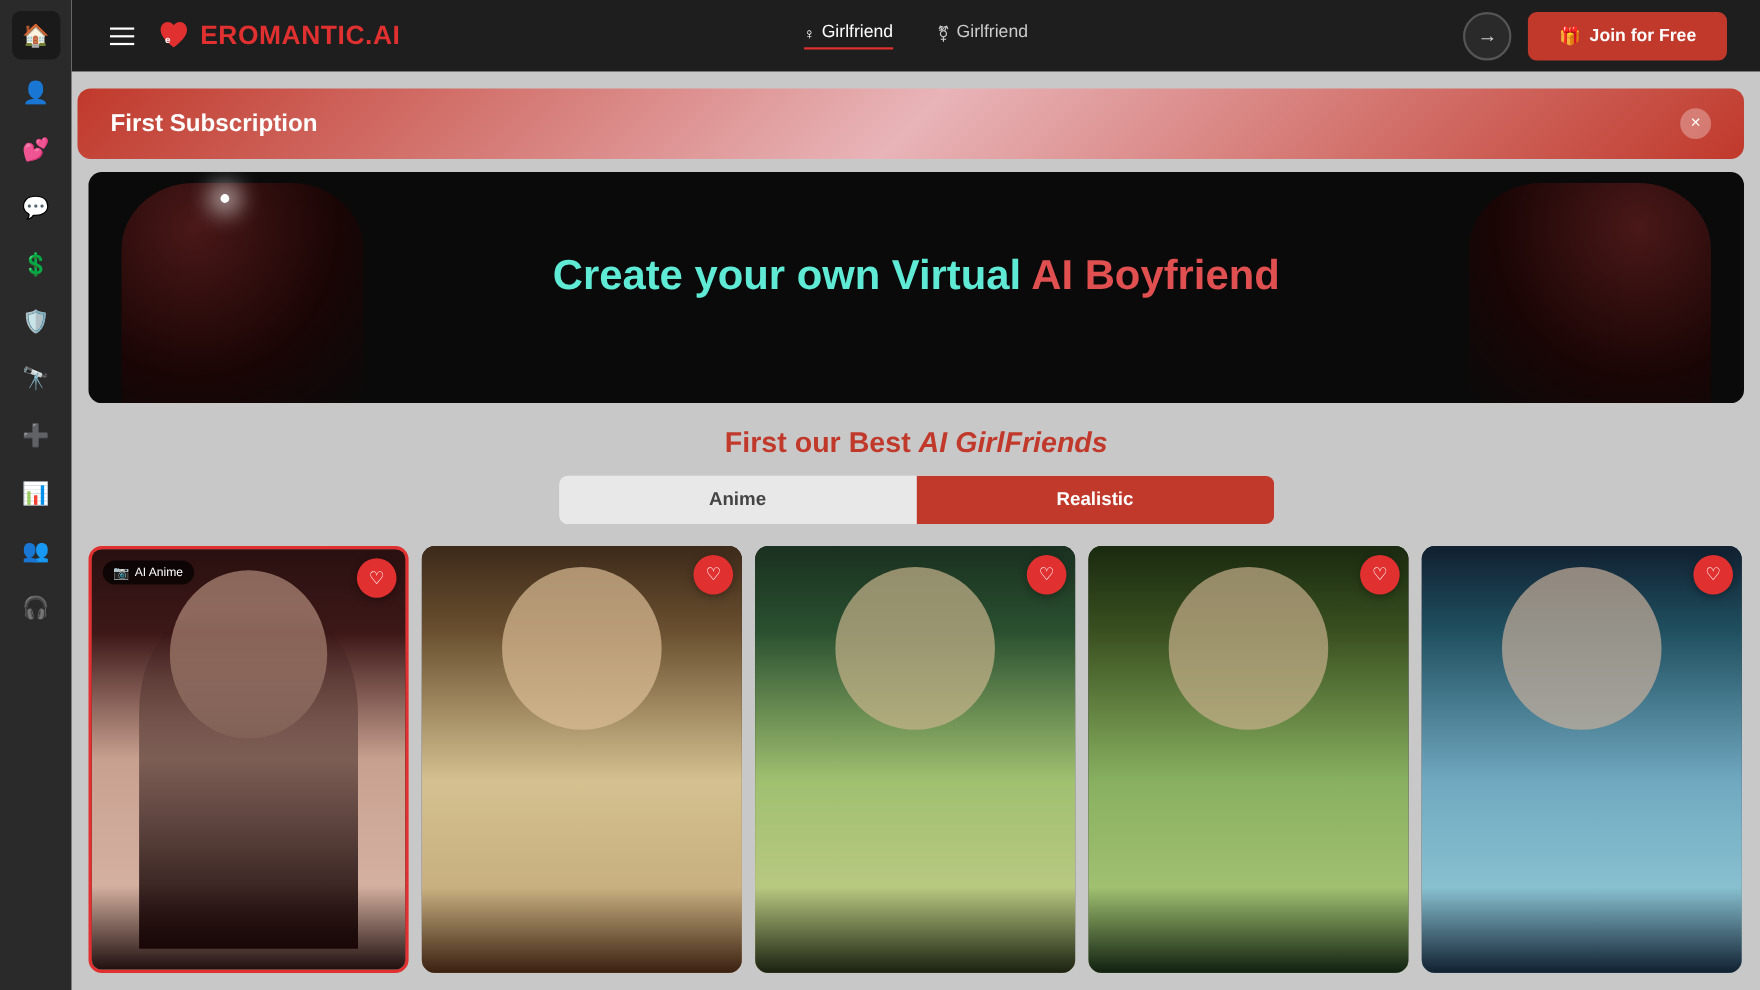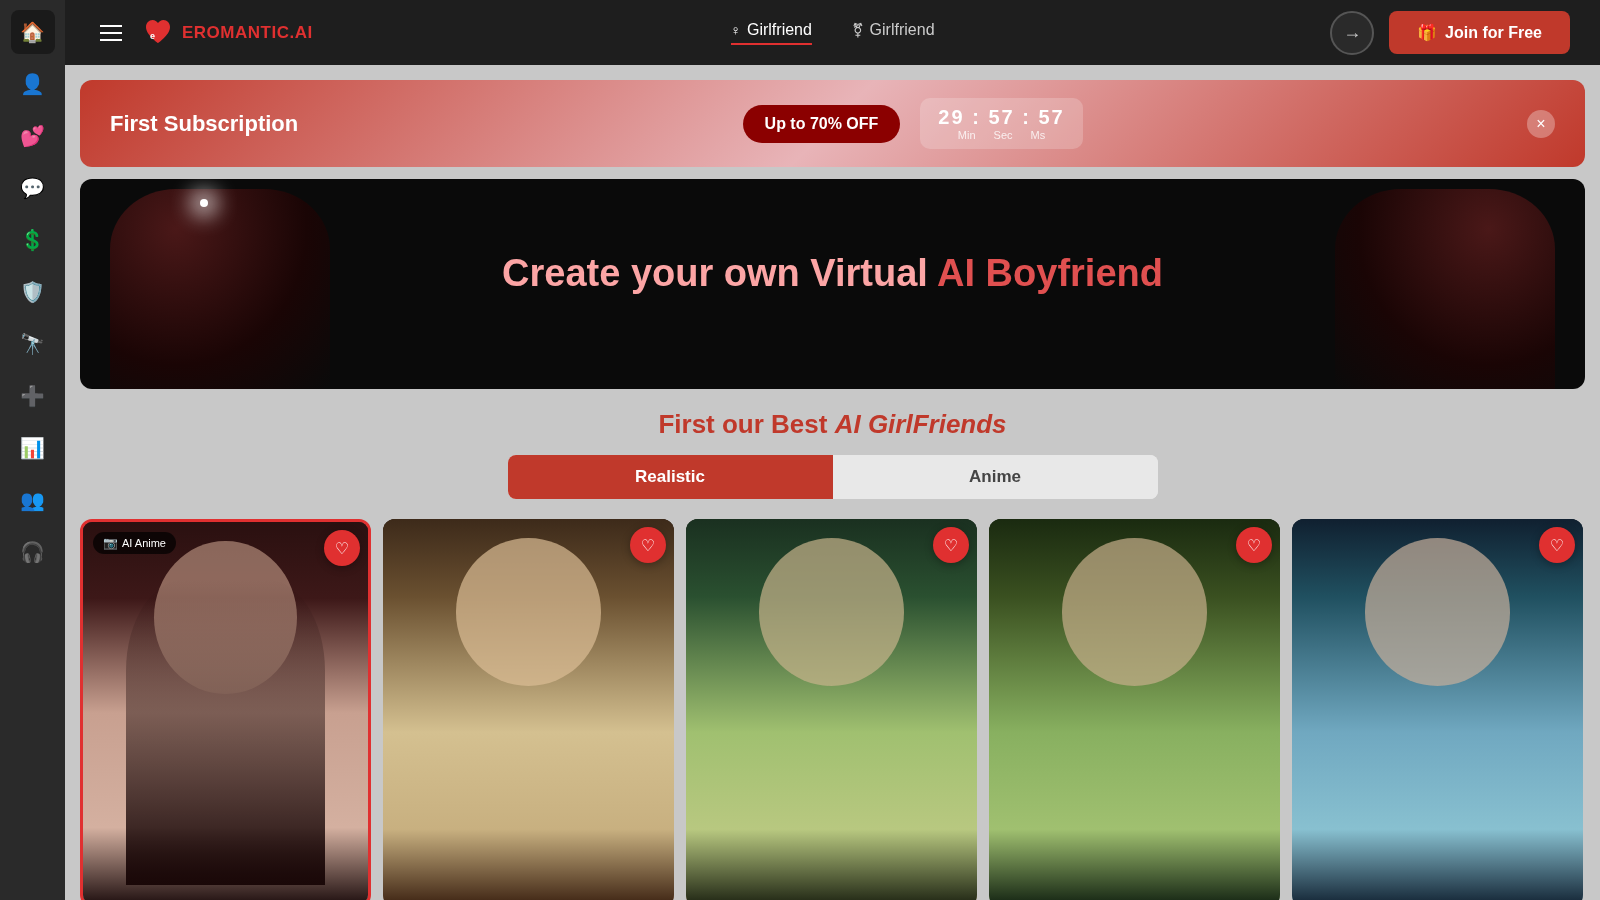--- a/index.html
+++ b/index.html
@@ -77,21 +77,21 @@
       display: block;
     }
     .logo {
       display: flex;
       align-items: center;
       gap: 8px;
       cursor: pointer;
     }
     .logo-text {
       color: #fff;
-      font-size: 17px;
+      font-size: 24px;
       font-weight: 700;
       letter-spacing: 0.5px;
     }
     .logo-text span {
       color: #e03030;
     }
 
     .navbar-nav {
       display: flex;
       align-items: center;
@@ -155,21 +155,21 @@
     .page-body {
       flex: 1;
       overflow-y: auto;
       padding: 0;
       background: #c8c8c8;
     }
 
     
     .promo-banner {
       background: linear-gradient(135deg, #c0392b 0%, #e8b4b8 50%, #c0392b 100%);
-      margin: 15px 15px 0 15px;
+      margin: 15px 15px 0 5px;
       border-radius: 12px;
       padding: 18px 30px;
       display: flex;
       align-items: center;
       justify-content: space-between;
       position: relative;
     }
     .promo-text {
       color: #fff;
       font-size: 22px;
@@ -271,21 +271,21 @@
       text-align: center;
     }
     .hero-title {
       font-size: 38px;
       font-weight: 700;
       color: #fff;
       margin-bottom: 20px;
       line-height: 1.2;
     }
     .hero-title span {
-      color: #fca5a5;
+      color: #5eead4;
     }
     .hero-cta {
       background: linear-gradient(135deg, #8b0000, #c0392b);
       color: #fff;
       border: none;
       padding: 14px 36px;
       border-radius: 25px;
       font-size: 16px;
       font-weight: 600;
       cursor: pointer;
@@ -466,31 +466,20 @@
         <span>🎁</span>
         <span>Join for Free</span>
       </button>
     </div>
   </nav>
 
   <div class="page-body">
 
     <div class="promo-banner">
       <span class="promo-text">First Subscription</span>
-      <div class="promo-center">
-        <div class="promo-badge">Up to 70% OFF</div>
-        <div class="promo-timer">
-          <div class="timer-value">29 : 57 : 57</div>
-          <div class="timer-labels">
-            <span>Min</span>
-            <span>Sec</span>
-            <span>Ms</span>
-          </div>
-        </div>
-      </div>
       <button class="close-btn">
         <span>×</span>
       </button>
     </div>
 
     <div class="hero-banner">
 
       <div class="figure-left"></div>
       <div class="spotlight-left"></div>
 
@@ -502,25 +491,25 @@
         </h1>
       </div>
     </div>
 
     <h2 class="section-title">
       <span>First our Best </span><span style="color:#c0392b;font-style:italic;">AI GirlFriends</span>
     </h2>
 
     <div class="tabs-container">
       <div class="tab-group">
+        <button class="tab-btn">
+          <span>Anime</span>
+        </button>
         <button class="tab-btn active">
           <span>Realistic</span>
-        </button>
-        <button class="tab-btn">
-          <span>Anime</span>
         </button>
       </div>
     </div>
 
     <div class="cards-grid">
 
       <div class="card card-outline">
         <div class="card-photo card-photo-1">
           <div style="position:absolute;top:0;left:0;width:100%;height:100%;background:linear-gradient(180deg,#2a1010 0%,#3d1818 20%,#c8a090 50%,#d4b0a0 80%,#201010 100%);"></div>
           <div style="position:absolute;top:5%;left:25%;width:50%;height:40%;background:rgba(200,160,140,0.6);border-radius:50%;"></div>

